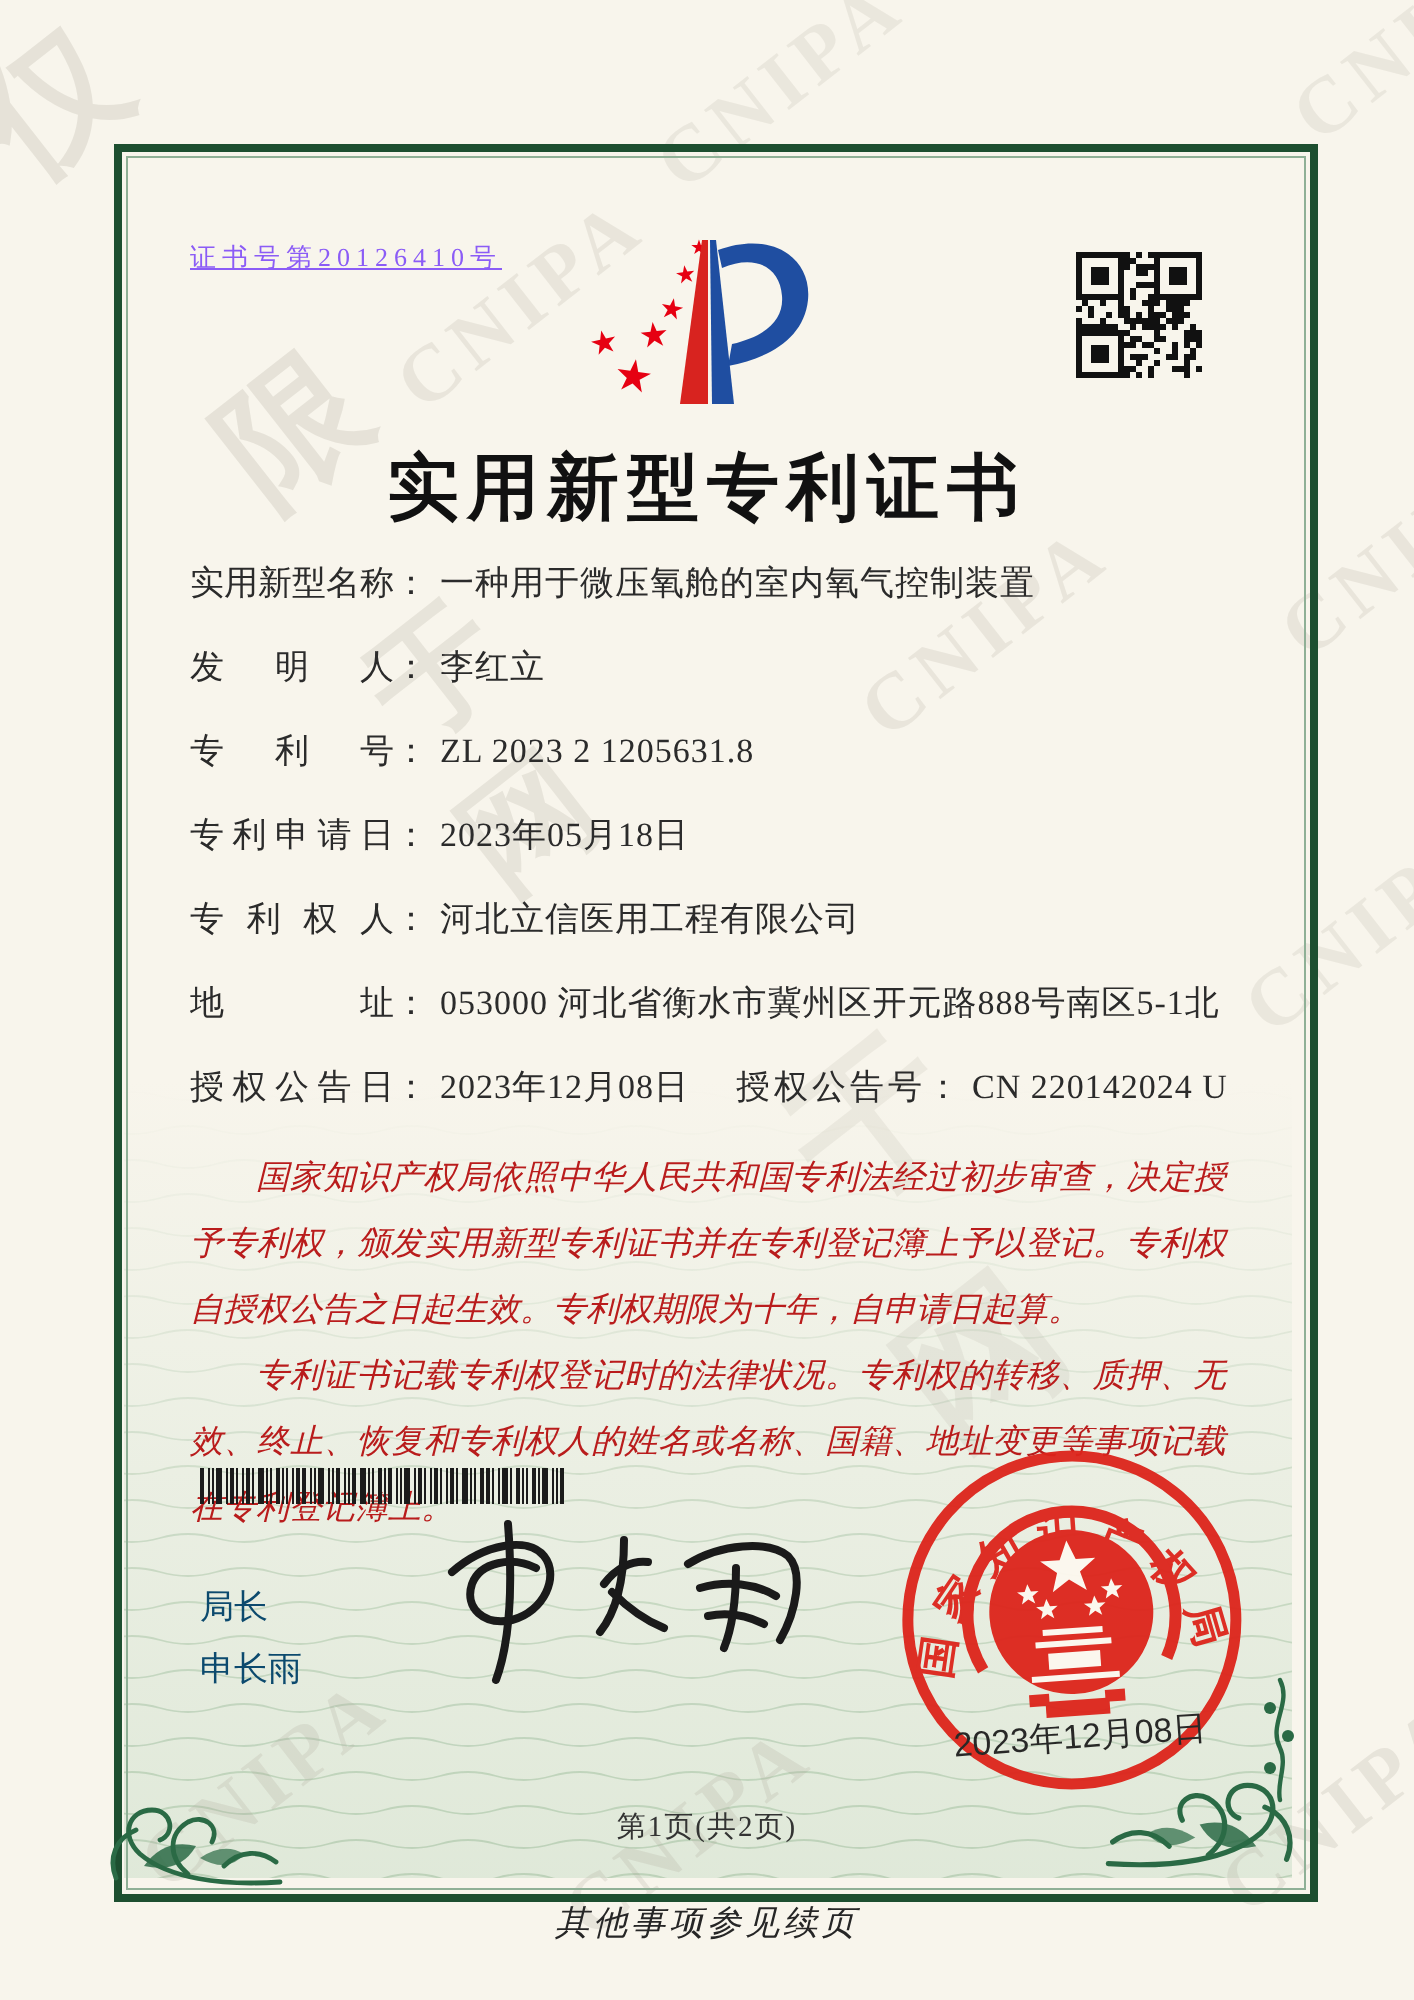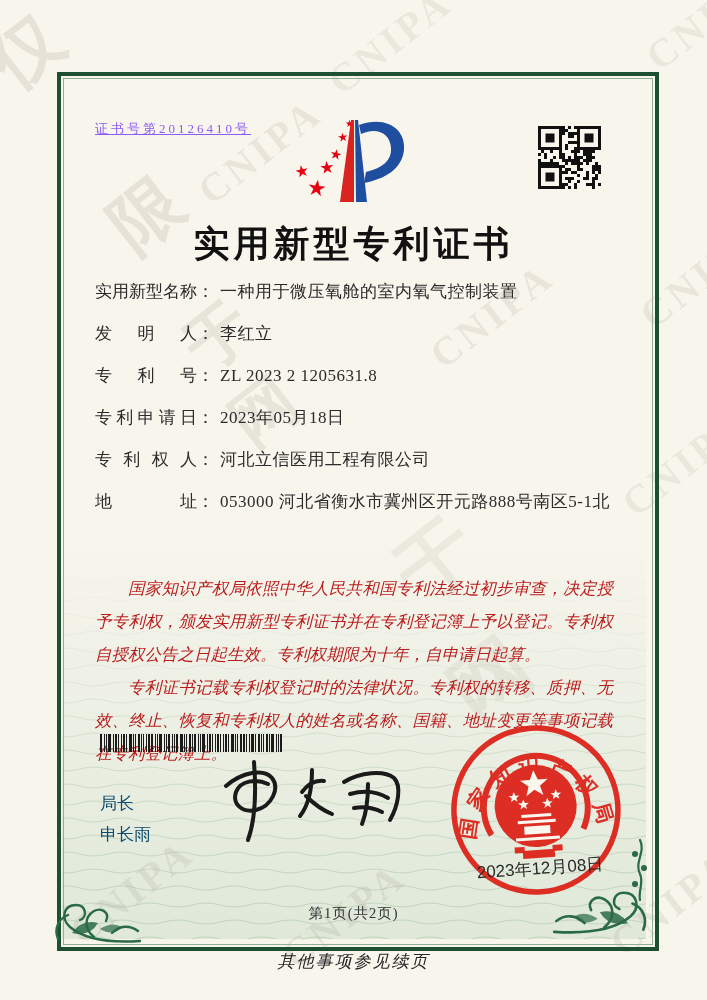--- a/index.html
+++ b/index.html
@@ -311,20 +311,26 @@
     </div>
     <div class="row">
       <span class="lbl">专利申请日</span><span class="colon">：</span><span class="val">2023年05月18日</span>
     </div>
     <div class="row">
       <span class="lbl">专利权人</span><span class="colon">：</span><span class="val">河北立信医用工程有限公司</span>
     </div>
     <div class="row">
       <span class="lbl">地址</span><span class="colon">：</span><span class="val">053000 河北省衡水市冀州区开元路888号南区5-1北</span>
     </div>
+    <div class="row">
+      <span class="lbl">授权公告日</span><span class="colon">：</span><span class="val">2023年12月08日</span>
+      <span class="pair2">
+        <span class="lbl2">授权公告号</span><span class="colon">：</span><span class="val">CN 220142024 U</span>
+      </span>
+    </div>
   </div>
 
   <div class="body-text">
     <p>国家知识产权局依照中华人民共和国专利法经过初步审查，决定授予专利权，颁发实用新型专利证书并在专利登记簿上予以登记。专利权自授权公告之日起生效。专利权期限为十年，自申请日起算。</p>
     <p>专利证书记载专利权登记时的法律状况。专利权的转移、质押、无效、终止、恢复和专利权人的姓名或名称、国籍、地址变更等事项记载在专利登记簿上。</p>
   </div>
 
   <svg class="barcode" id="barcode" viewBox="0 0 186 18" xmlns="http://www.w3.org/2000/svg">
       <rect x="0" y="0" width="2" height="18" fill="#1b1b1b"></rect>
       <rect x="4" y="0" width="1" height="18" fill="#1b1b1b"></rect>

